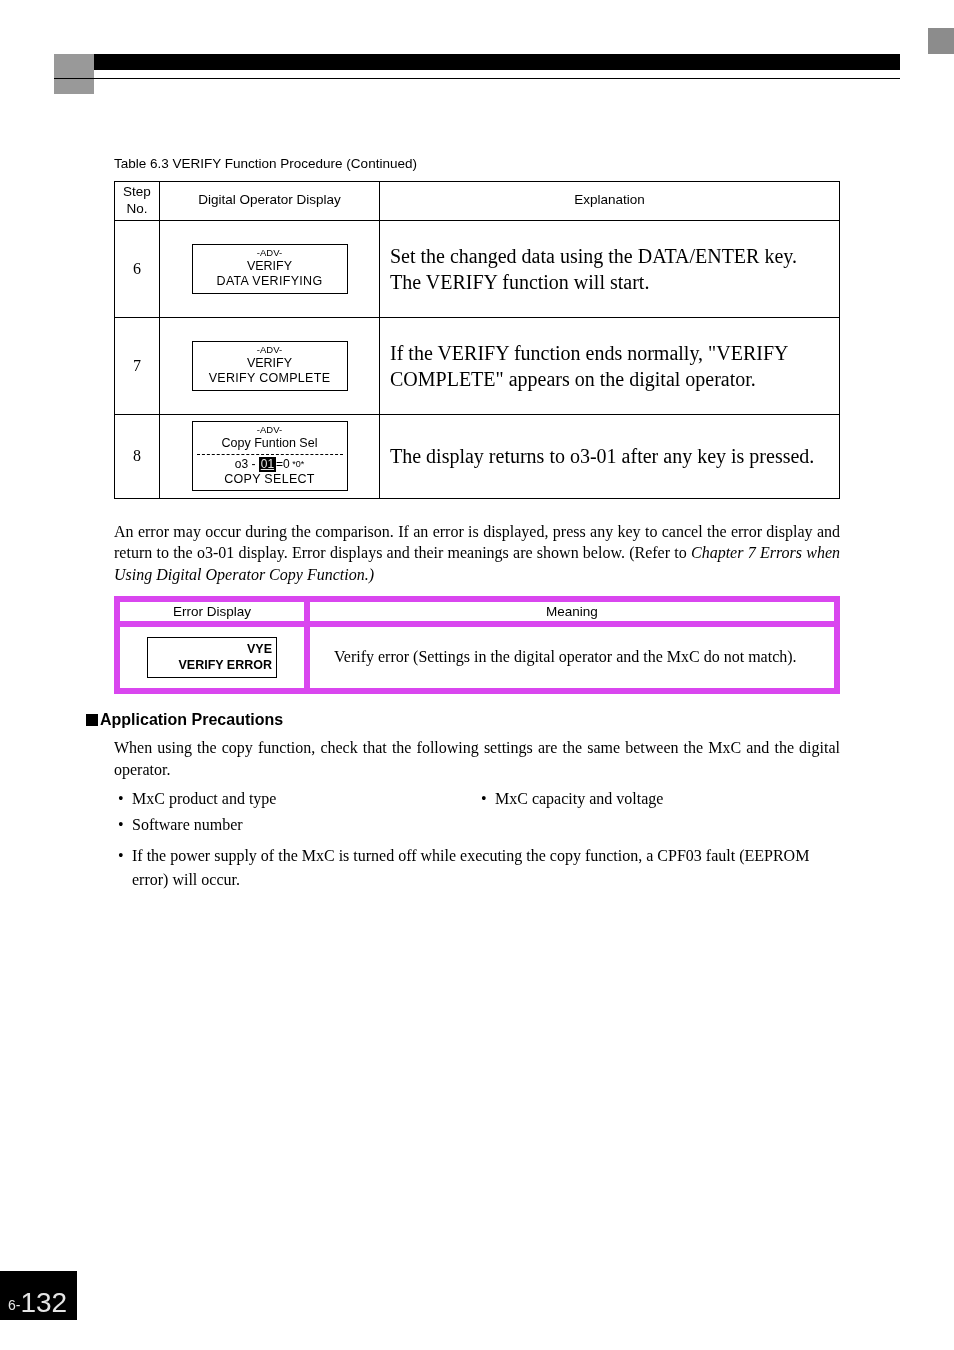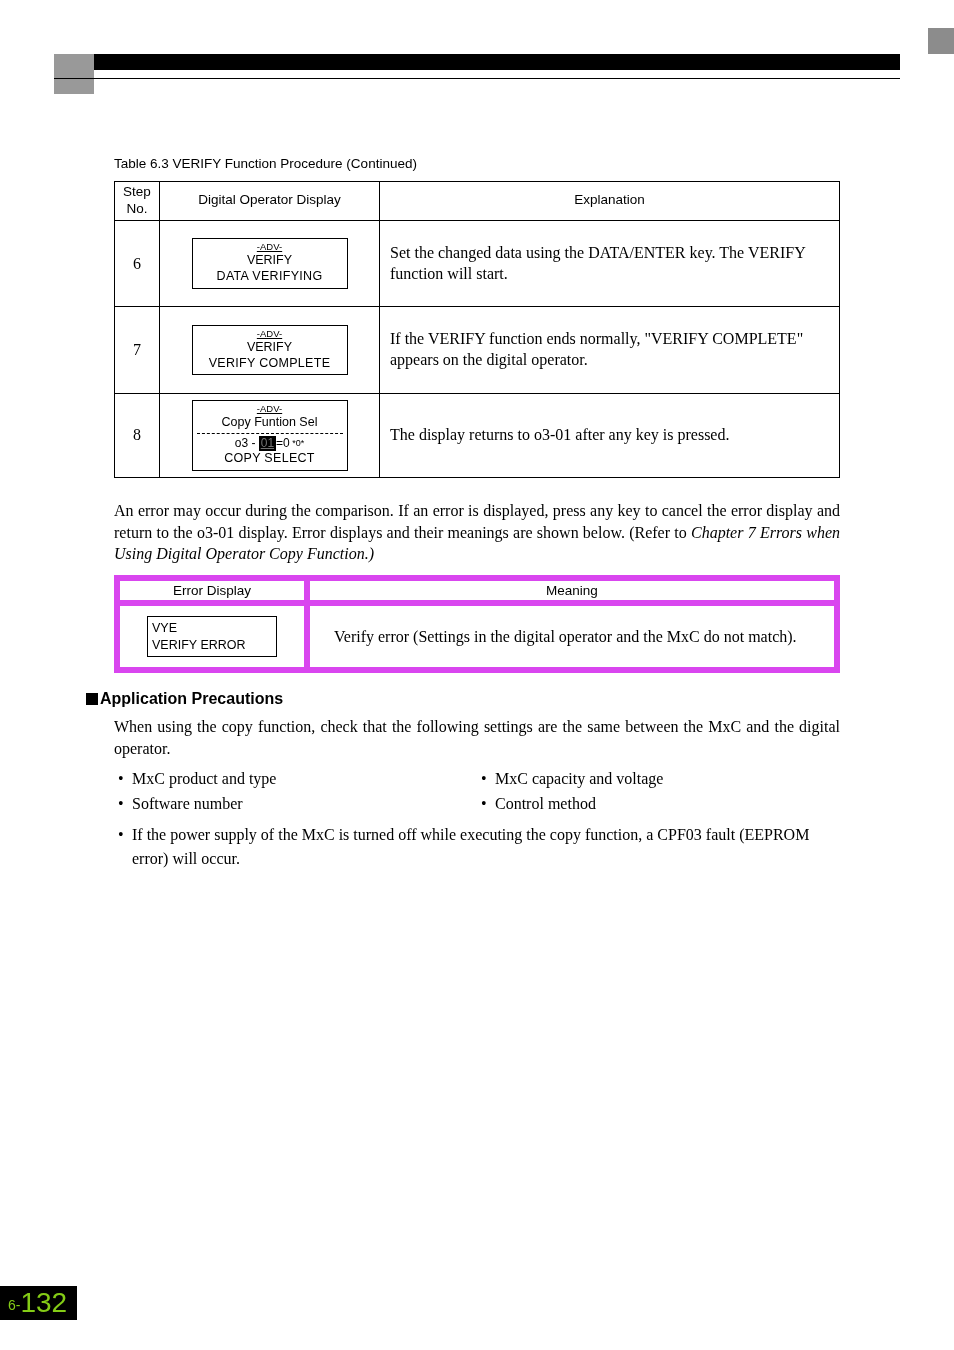--- a/index.html
+++ b/index.html
@@ -17,57 +17,57 @@
 
   table.proc { border-collapse: collapse; width: 100%; table-layout: fixed; }
   table.proc th, table.proc td { border: 1px solid #000; vertical-align: middle; }
   table.proc col.c1 { width: 45px; }
   table.proc col.c2 { width: 220px; }
   table.proc col.c3 { }
   table.proc th { font-family: Arial, Helvetica, sans-serif; font-size: 13.5px; font-weight: normal; text-align: center; padding: 2px 4px; line-height: 1.25; }
   th.stepno { }
   table.proc td.step { font-family: "Times New Roman", serif; font-size: 16px; text-align: center; height: 84px; }
   table.proc td.disp { padding: 6px 8px; }
-  table.proc td.expl { font-family: "Times New Roman", serif; font-size: 16px; padding: 22px 10px; line-height: 1.3; }
+  table.proc td.expl { font-family: "Times New Roman", serif; font-size: 20px; padding: 22px 10px; line-height: 1.3; }
 
   .lcd { border: 1px solid #000; width: 156px; margin: 0 auto; font-family: Arial, Helvetica, sans-serif; text-align: center; padding: 2px 4px 3px 4px; line-height: 1.25; }
-  .lcd .l-small { font-size: 9.5px; display: block; text-decoration: underline; }
+  .lcd .l-small { font-size: 9.5px; display: block; }
   .lcd .l-mid { font-size: 12.5px; display: block; }
   .lcd .l-mid2 { font-size: 12.5px; display: block; letter-spacing: 0.3px; }
   .lcd .dashed-top { border-top: 1px dashed #000; margin-top: 2px; padding-top: 2px; }
   .lcd .param-line { font-size: 12px; display: block; }
-  .inv { display: inline-block; background: #000; color: #737373; padding: 0 2px; font-weight: normal; text-decoration: underline; }
+  .inv { display: inline-block; background: #000; color: #e5e5e5; padding: 0 2px; font-weight: normal; text-decoration: underline; }
   .tiny-star { font-size: 9px; vertical-align: middle; }
 
   .note-para { font-family: "Times New Roman", serif; font-size: 16px; text-align: justify; line-height: 1.35; margin-top: 22px; }
   .ital { font-style: italic; }
 
   table.err { border-collapse: collapse; width: 100%; margin-top: 10px; table-layout: fixed; }
   table.err col.e1 { width: 190px; }
   table.err th, table.err td { border: 6px solid #d946ef; vertical-align: middle; }
   table.err th { font-family: Arial, Helvetica, sans-serif; font-size: 13.5px; font-weight: normal; text-align: center; padding: 2px 4px; }
   table.err td.ed { padding: 10px 8px; }
   table.err td.em { font-family: "Times New Roman", serif; font-size: 16px; padding: 6px 24px; }
-  .lcd-err { border: 1px solid #000; width: 130px; margin: 0 auto; font-family: Arial, Helvetica, sans-serif; text-align: left; padding: 3px 4px; line-height: 1.35; }
+  .lcd-err { border: 1px solid #000; width: 130px; margin: 0 auto; font-family: Arial, Helvetica, sans-serif; text-align: right; padding: 3px 4px; line-height: 1.35; font-weight: bold; }
   .lcd-err span { font-size: 12.5px; display: block; }
 
   .sec-heading { font-family: Arial, Helvetica, sans-serif; font-size: 16px; font-weight: bold; margin: 17px 0 8px -28px; }
   .sec-heading .bullet { display: inline-block; width: 12px; height: 12px; background: #000; margin-right: 2px; vertical-align: -1px; }
 
   .body-para { font-family: "Times New Roman", serif; font-size: 16px; text-align: justify; line-height: 1.35; margin-bottom: 6px; }
 
   ul.two-col { list-style: none; padding: 0; margin: 0 0 6px 0; overflow: hidden; }
   ul.two-col li { float: left; width: 50%; font-family: "Times New Roman", serif; font-size: 16px; line-height: 1.6; padding-left: 18px; position: relative; }
   ul.two-col li::before { content: "•"; position: absolute; left: 4px; }
 
   ul.full { list-style: none; padding: 0; margin: 0; }
   ul.full li { font-family: "Times New Roman", serif; font-size: 16px; line-height: 1.5; padding-left: 18px; position: relative; margin-bottom: 4px; }
   ul.full li::before { content: "•"; position: absolute; left: 4px; }
 
-  .page-footer { position: absolute; left: 0; bottom: 30px; background: #000; color: #84cc16; font-family: Arial, Helvetica, sans-serif; padding: 3px 10px 3px 8px; font-size: 14px; line-height: 1; }
+  .page-footer { position: absolute; left: 0; bottom: 30px; background: #000; color: #e5e5e5; font-family: Arial, Helvetica, sans-serif; padding: 18px 10px 3px 8px; font-size: 14px; line-height: 1; }
   .page-footer .big { font-size: 28px; vertical-align: -2px; }
 </style>
 </head>
 <body>
 
 <div class="page">
   <div class="header-area">
     <div class="gray-square"></div>
     <div class="black-bar"></div>
     <div class="gray-sidetab"></div>
@@ -162,21 +162,20 @@
     <div class="sec-heading">
       <span class="bullet"></span><span>Application Precautions</span>
     </div>
 
     <p class="body-para">When using the copy function, check that the following settings are the same between the MxC and the digital operator.</p>
 
     <ul class="two-col">
       <li>MxC product and type</li>
       <li>MxC capacity and voltage</li>
       <li>Software number</li>
-      <li>Control method</li>
     </ul>
 
     <ul class="full">
       <li>If the power supply of the MxC is turned off while executing the copy function, a CPF03 fault (EEPROM error) will occur.</li>
     </ul>
 
   </div>
 
   <div class="page-footer">
     <span>6</span><span>-</span><span class="big">132</span>

